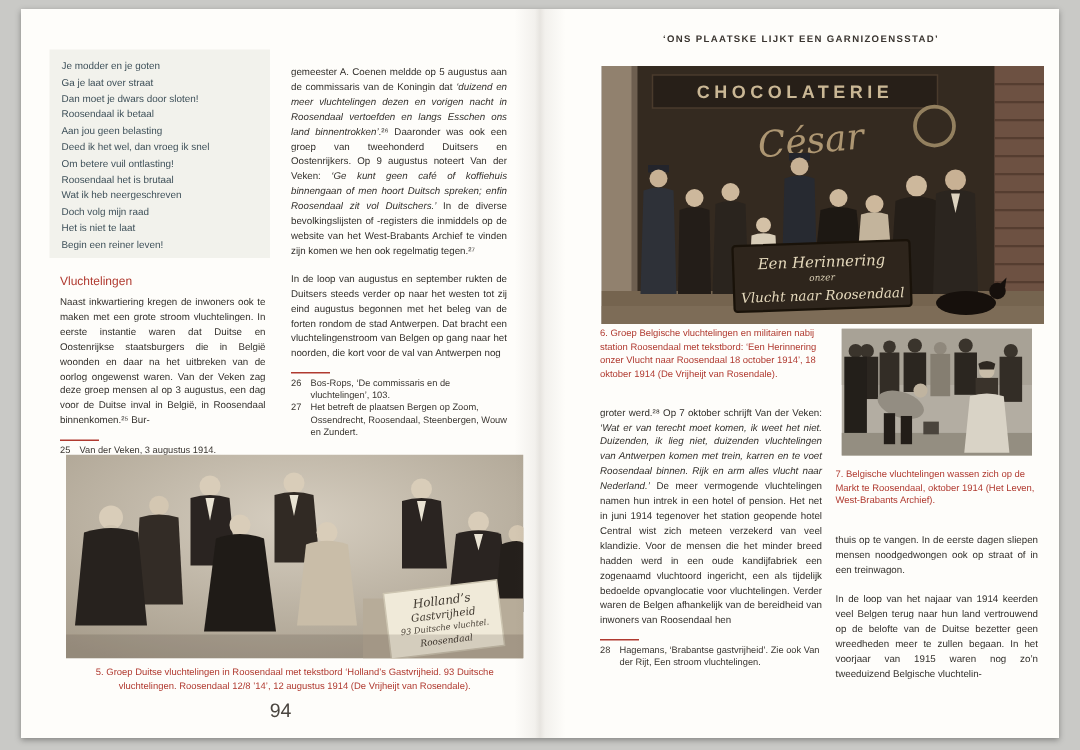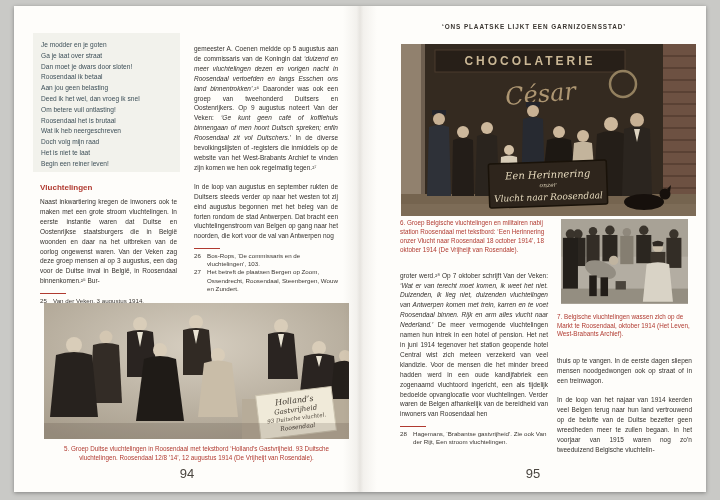--- a/index.html
+++ b/index.html
@@ -15,21 +15,21 @@
 
   .poem-panel{position:absolute;left:19px;top:27px;width:147px;height:139px;background:#f2f2ec;padding:7px 0 0 8px;box-sizing:border-box}
   .poem-line{font-size:6.6px;line-height:10.8px;color:#3e5059;white-space:nowrap}
 
   .col{position:absolute}
   .col-l1{left:26px;top:172px;width:137px}
   .col-l2{left:180px;top:38px;width:144px}
   .col-r1{left:40px;top:213px;width:148px}
   .col-r2{left:197px;top:209px;width:135px}
 
-  .heading{font-size:8px;line-height:10px;font-weight:bold;color:#b03a30;margin:5px 0 4px 0}
+  .heading{font-size:8px;line-height:10px;font-weight:normal;color:#b03a30;margin:5px 0 4px 0}
   .body{font-size:6.5px;line-height:9.9px;text-align:justify;color:#33302c}
   .body + .body{margin-top:9px}
   .it{font-style:italic}
 
   .fn-block{margin-top:7px}
   .fn-rule{width:26px;height:1px;background:#b03a30;margin-bottom:3px}
   .fn{display:flex;font-size:6.2px;line-height:8.1px;color:#3a3631}
   .fn-num{width:13px;flex:none}
   .fn-text{flex:1;text-align:left}
 
@@ -302,17 +302,16 @@
               <rect x="95" y="35" width="16" height="13" fill="#3a332b"></rect>
               <path d="M91,48 Q103,44 115,48 L119,88 87,88 Z" fill="#d9d3c6"></path>
             </g>
           </svg>
         </figure>
         <div class="caption caption-7">7. Belgische vluchtelingen wassen zich op de Markt te Roosendaal, oktober 1914 (Het Leven, West-Brabants Archief).</div>
         <div class="body">thuis op te vangen. In de eerste dagen sliepen mensen noodgedwongen ook op straat of in een treinwagon.</div>
         <div class="body">In de loop van het najaar van 1914 keerden veel Belgen terug naar hun land vertrouwend op de belofte van de Duitse bezetter geen wreedheden meer te zullen begaan. In het voorjaar van 1915 waren nog zo’n tweeduizend Belgische vluchtelin-</div>
       </div>
 
-      <div class="page-num">95</div>
     </div>
 
   </div>
 </div>
 
 </body></html>

